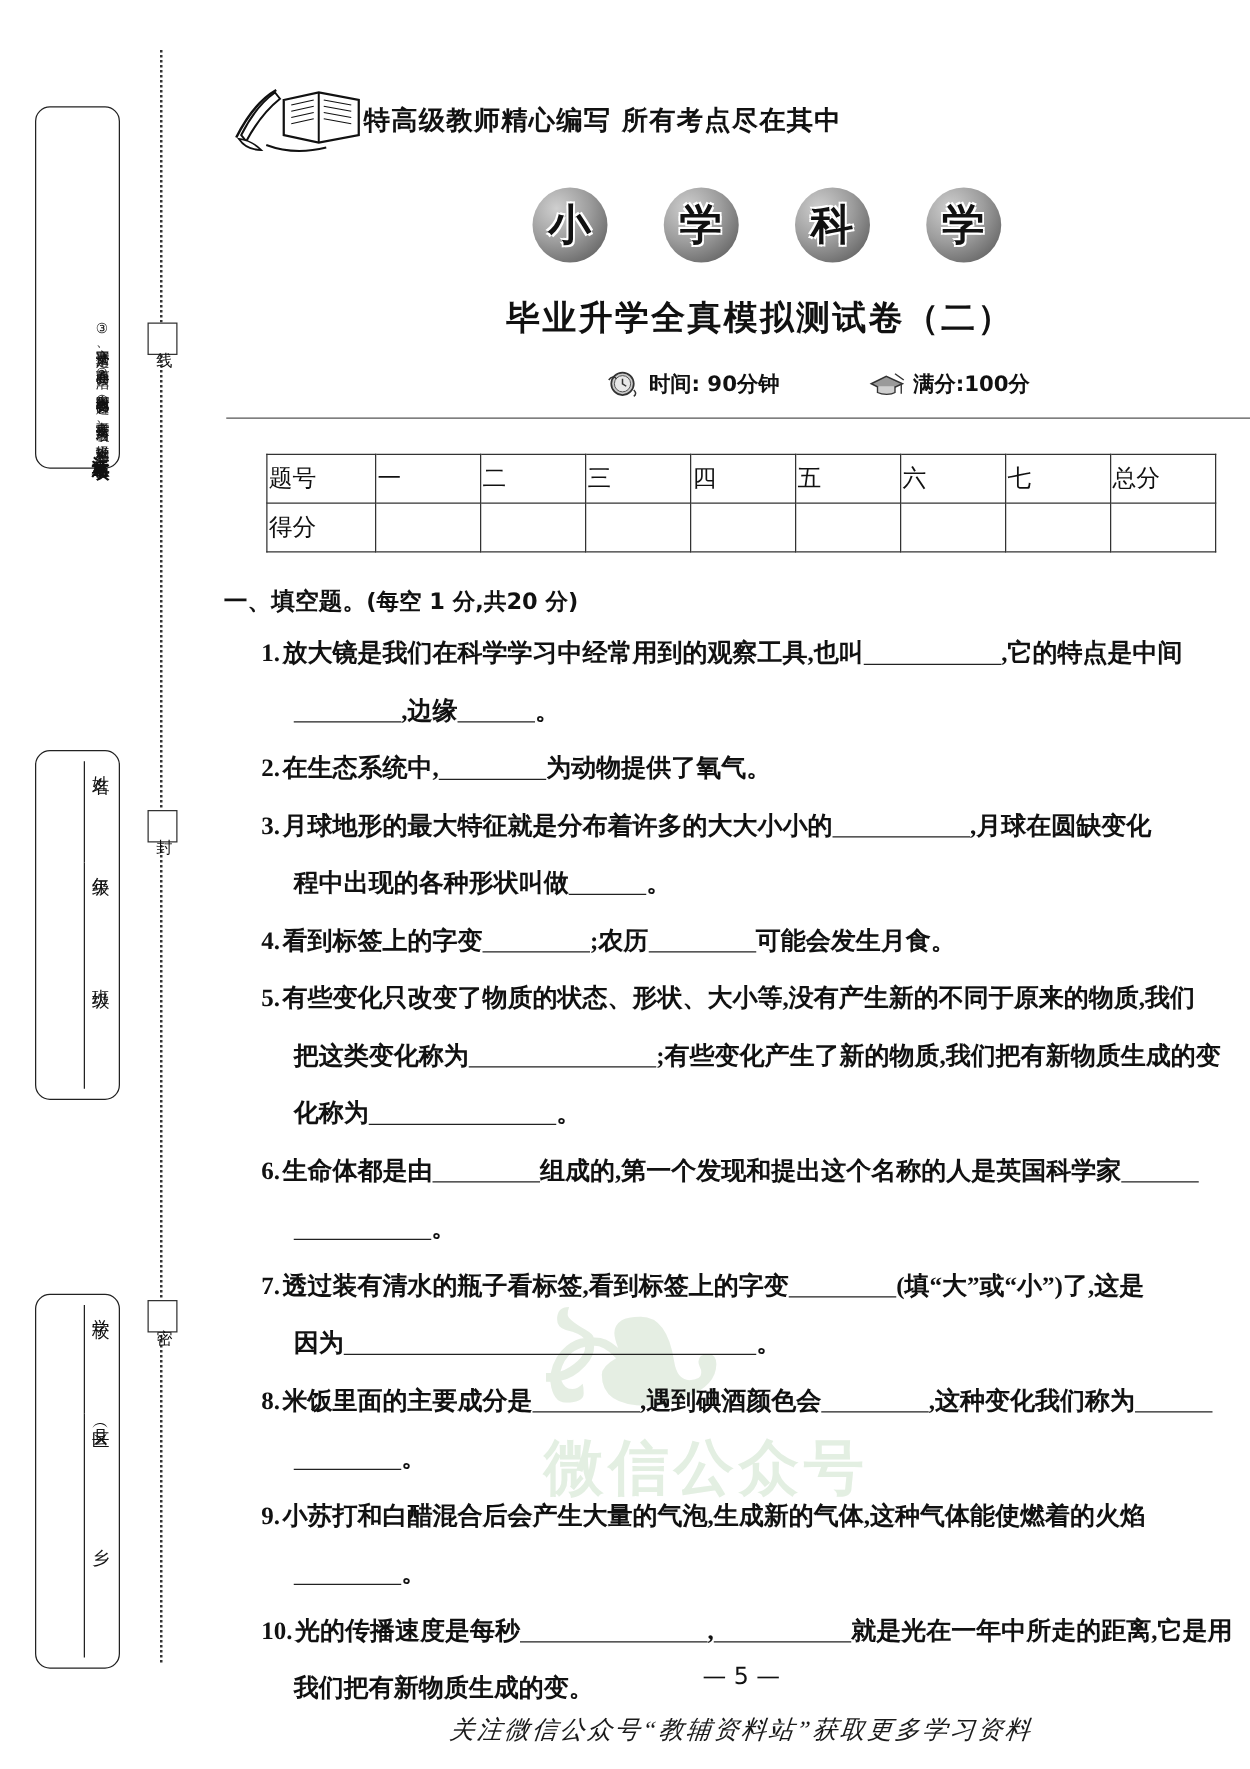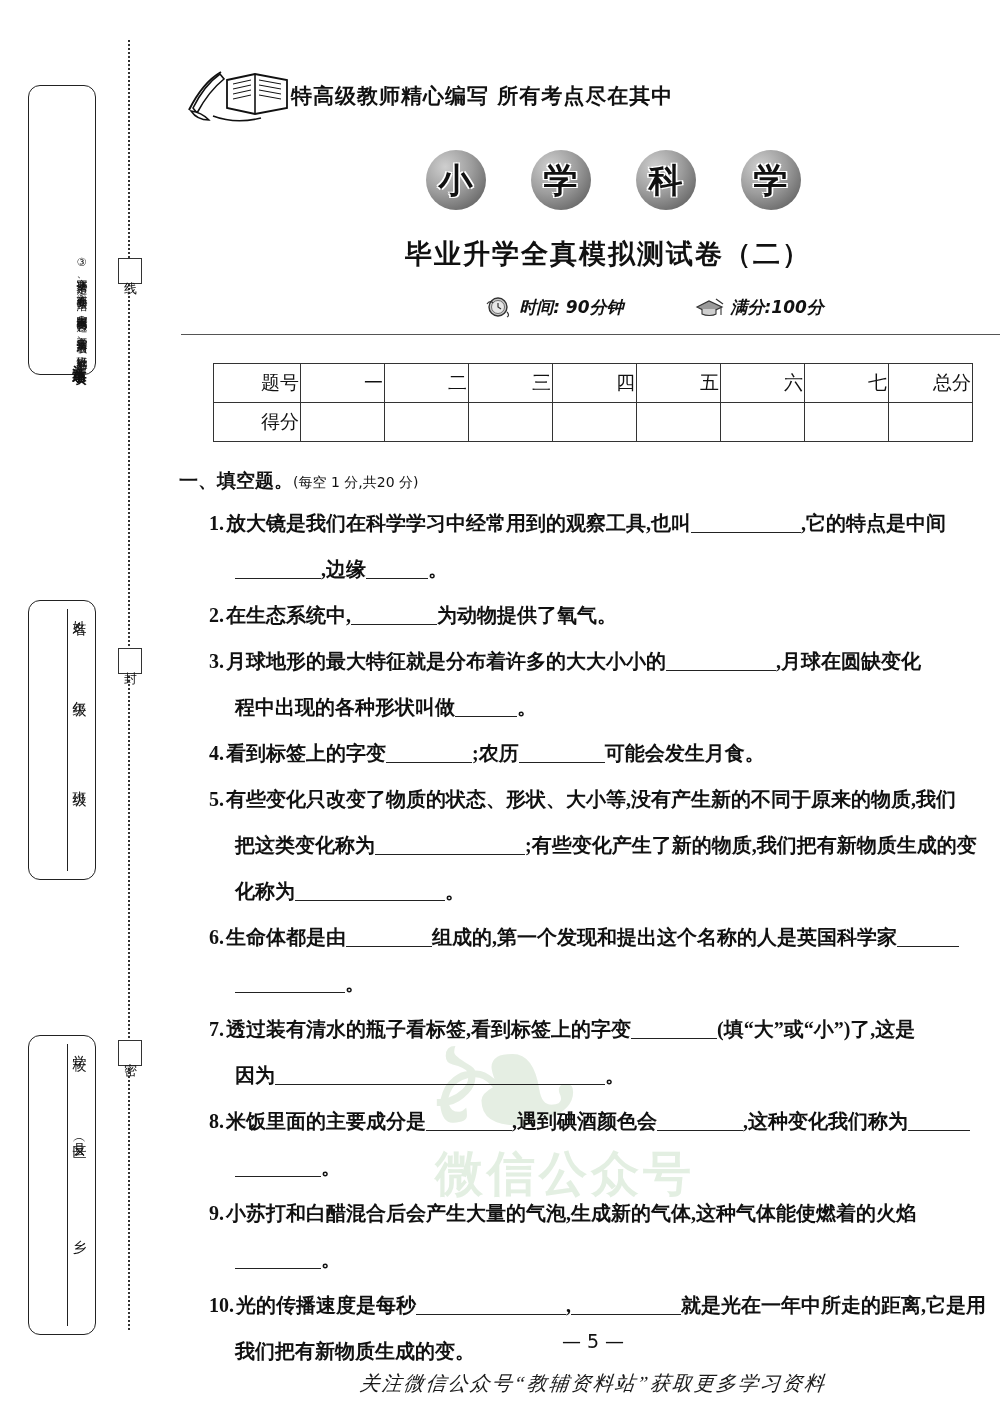--- a/index.html
+++ b/index.html
@@ -121,49 +121,49 @@
   .paper-title{
     margin-top:26px;text-align:center;padding-left:30px;
     font-size:27px;font-weight:bold;letter-spacing:2px;
     font-family:Liberation Sans, sans-serif;
   }
 
   .meta-row{
     margin-top:22px;display:flex;justify-content:center;gap:70px;
     padding-left:120px;align-items:center;
   }
-  .meta-item{display:flex;align-items:center;gap:7px;font-style:italic;}
+  .meta-item{display:flex;align-items:center;gap:7px;}
   .meta-icon{width:30px;height:26px;flex:0 0 auto;}
   .meta-text{
     font-size:17px;font-weight:bold;
     font-family:"DejaVu Sans",sans-serif;white-space:nowrap;
   }
 
   .rule{
     border-bottom:1px solid #555;margin:14px 8px 0 8px;
   }
 
   
   .score-table{
     margin:28px auto 0 auto;border-collapse:collapse;width:760px;
     table-layout:fixed;
   }
   .score-table td{
-    border:1px solid #333;height:36px;text-align:right;
+    border:1px solid #333;height:36px;text-align:left;
     font-size:19px;font-family:"DejaVu Sans",sans-serif;
   }
   .score-table td.head{width:84px;}
 
   
   .section-head{
     margin:26px 0 6px 6px;font-size:19px;
     font-family:"DejaVu Sans",sans-serif;
   }
   .section-head .st{font-weight:bold;}
-  .section-head .sp{font-weight:normal;font-size:14px;}
+  .section-head .sp{font-weight:bold;font-size:18px;}
 
   .q{
     margin:0 0 0 36px;font-size:20px;line-height:46px;
     font-family:"Liberation Serif","DejaVu Serif",serif;
     text-indent:0;
     font-weight:bold;
   }
   .q-num{margin-right:2px;}
   .blank{
     display:inline-block;border-bottom:1.3px solid #222;

